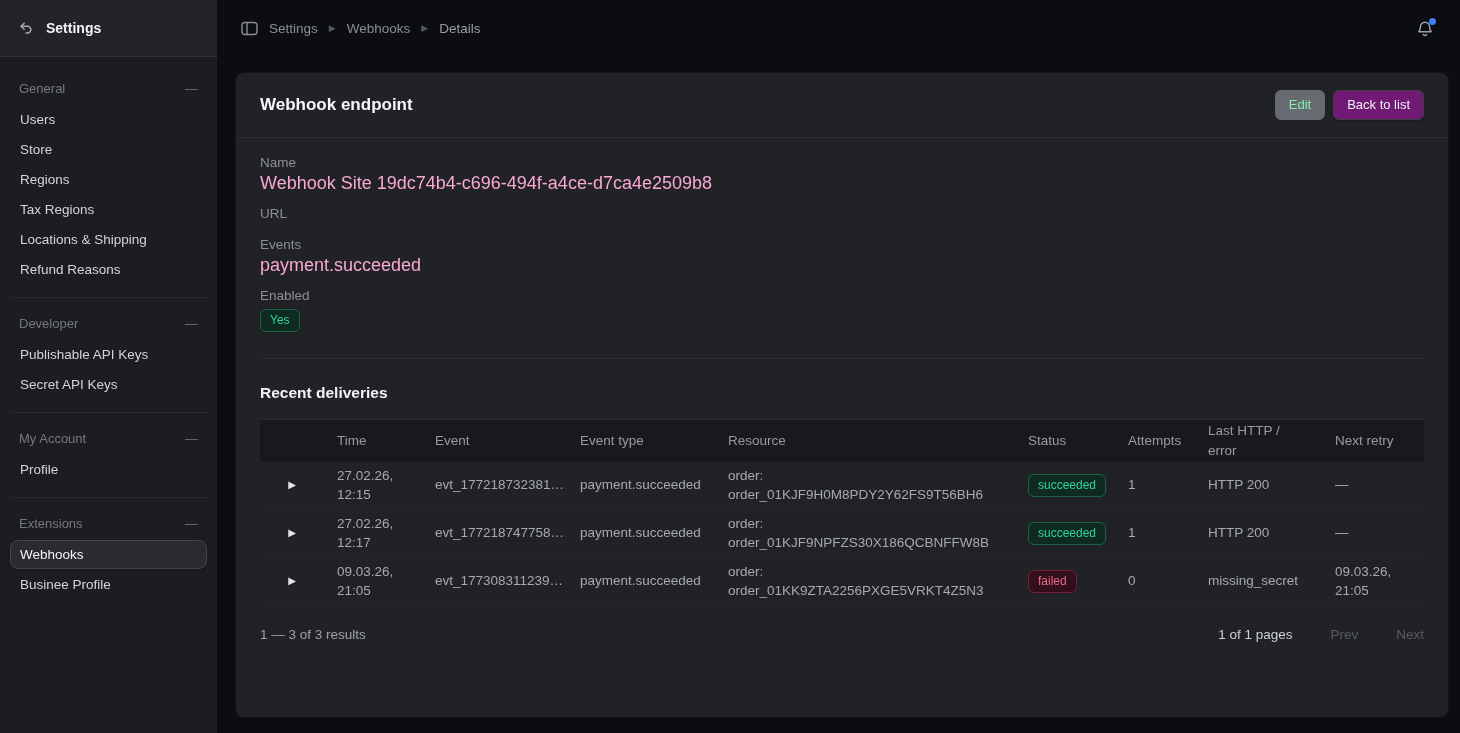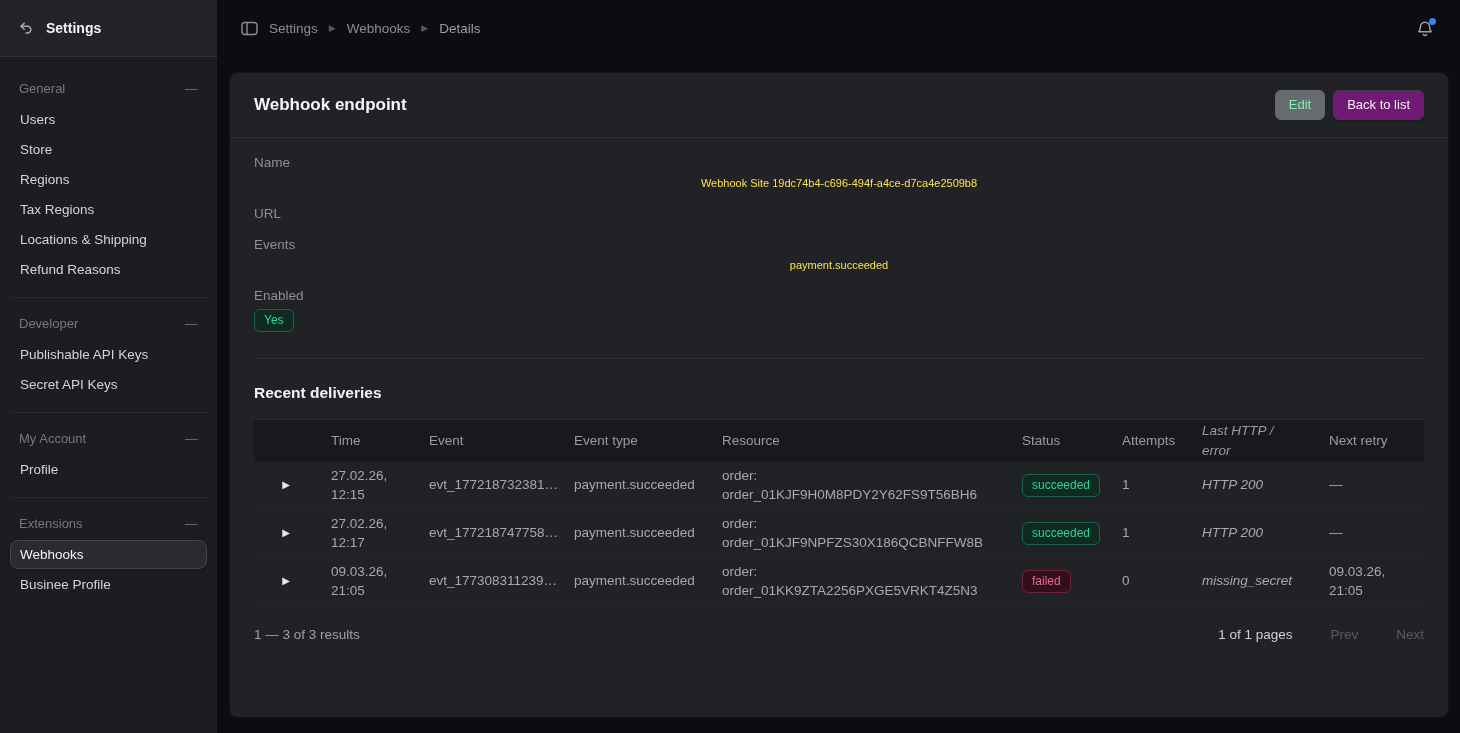--- a/index.html
+++ b/index.html
@@ -48,21 +48,21 @@
     padding:0 26px 0 24px;
   }
   .breadcrumbs { display:flex; align-items:center; gap:11px; font-size:13.5px; color:#8b8e95; }
   .crumb { cursor:pointer; }
   .crumb.current { color:#9b9ea5; }
   .crumb-sep { color:#54575e; font-size:9px; line-height:1; }
 
   .bell-wrap { position:relative; }
   .bell-dot { position:absolute; top:-1px; right:-2px; width:7px; height:7px; border-radius:50%; background:#3b82f6; }
 
-  .content { flex:1; padding:16px 12px 16px 13px; min-height:0; }
+  .content { flex:1; padding:16px 12px 16px 19px; min-height:0; }
   .card {
     height:100%; background:#212226; border-radius:8px;
     display:flex; flex-direction:column; overflow:hidden;
     box-shadow:0 0 0 1px rgba(255,255,255,0.03);
   }
   .card-header {
     display:flex; align-items:center; justify-content:space-between;
     padding:17px 24px; border-bottom:1px solid #2b2d32;
   }
   .card-title { font-size:17px; font-weight:600; color:#f5f6f8; }
@@ -71,21 +71,21 @@
     font-family:inherit; font-size:13px; font-weight:500;
     padding:6px 13px; border-radius:6px; cursor:pointer; line-height:1.2;
   }
   .btn-edit { background:#676a71; border:1px solid #676a71; color:#86efac; }
   .btn-back { background:#701a75; border:1px solid #3e4046; color:#f0f1f3; box-shadow:0 1px 2px rgba(0,0,0,.3); }
 
   .fields { padding:15px 24px 26px; }
   .field { margin-bottom:11px; }
   .field:last-child { margin-bottom:0; }
   .field-label { font-size:13.5px; color:#8d9097; line-height:20px; }
-  .field-value { font-size:11px; color:#fde047; line-height:20px;text-align:center; }
+  .field-value { font-size:18px; color:#f9a8d4; line-height:20px; }
 
   .badge {
     display:inline-block; font-size:12px; font-weight:500;
     padding:3px 9px; border-radius:6px; line-height:1.25; margin-top:3px;
   }
   .badge-green { color:#2ed3a0; background:#0f2b20; border:1px solid #20604a; }
   .badge-red   { color:#e86a8c; background:#330f1c; border:1px solid #6f2139; }
 
   .divider { border-top:1px solid #2b2d32; margin:0 24px; }
 
@@ -102,21 +102,21 @@
     border-bottom:1px solid #242529; font-size:13.5px; color:#a6a9af; cursor:pointer;
   }
   .cell { flex-shrink:0; padding:0 12px 0 13px; line-height:1.45; }
   .col-expand   { width:64px; display:flex; justify-content:center; padding:0; }
   .col-time     { width:98px; }
   .col-event    { width:145px; white-space:nowrap; overflow:hidden; }
   .col-etype    { width:148px; }
   .col-resource { width:300px; }
   .col-status   { width:100px; }
   .col-attempts { width:80px; }
-  .col-http     { width:127px;font-style:italic; }
+  .col-http     { width:127px; }
   .col-retry    { width:108px; }
   .expand-arrow { color:#e4e6e9; font-size:10px; cursor:pointer; }
   .trow .badge { margin-top:0; }
 
   .table-footer {
     display:flex; align-items:center; justify-content:space-between;
     padding:21px 24px; font-size:13.5px; color:#9da0a7;
   }
   .pager { display:flex; align-items:center; gap:38px; }
   .pager-pages { color:#cdd0d5; }

